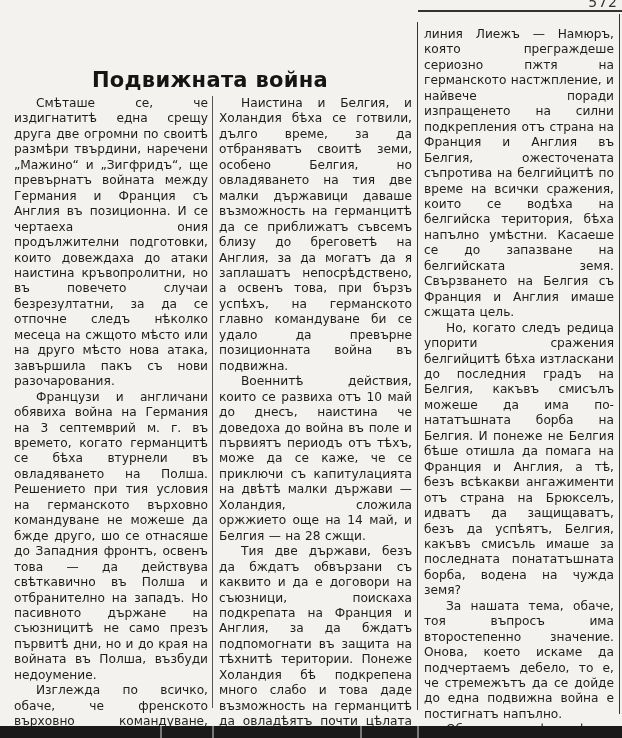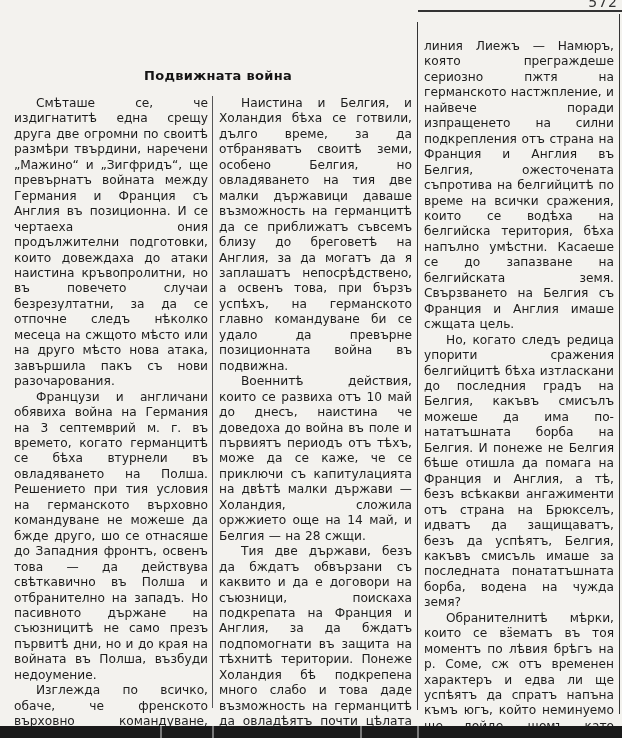--- a/index.html
+++ b/index.html
@@ -12,30 +12,30 @@
   }
   .page-number {
     position: absolute; right: 4px; top: -6px;
     font-size: 14px; color: #333; letter-spacing: 1px;
   }
   .top-rule {
     position: absolute; left: 418px; right: 0; top: 10px;
     border-top: 2px solid #333;
   }
   .title {
-    position: absolute; left: 8px; width: 420px; top: 68px;
-    text-align: center; font-weight: bold; font-size: 13px;
+    position: absolute; left: 0; width: 420px; top: 68px;
+    text-align: center; font-weight: bold; font-size: 21px;
     color: #151515; letter-spacing: 0.3px;
   }
   .col {
     position: absolute; font-size: 12.2px; line-height: 15.45px;
     text-align: justify; word-spacing: 0.5px;
   }
   .col p { margin: 0; text-indent: 22px; }
-  .col p.noindent { text-indent: 0; margin-top: 12px; }
+  .col p.noindent { text-indent: 0; }
   #col1 { left: 14px; top: 96px; width: 194px; }
   #col2 { left: 219px; top: 96px; width: 193px; }
   #col3 { left: 424px; top: 27px; width: 190px; }
   .vrule1 { position: absolute; left: 212px; top: 96px; height: 612px; border-left: 1px solid #555; }
   .vrule2 { position: absolute; left: 417px; top: 22px; height: 688px; border-left: 1.5px solid #333; }
   .vrule3 { position: absolute; left: 619px; top: 14px; height: 700px; border-left: 1.5px solid #333; }
   .bottom-band {
     position: absolute; left: 0; right: 0; top: 726px; height: 12px;
     background: #1a1a1a;
   }
@@ -63,20 +63,21 @@
 <div id="col2" class="col">
   <p>Наистина и Белгия, и Холандия бѣха се готвили, дълго време, за да отбраняватъ своитѣ земи, особено Белгия, но овладяването на тия две малки държавици даваше възможность на германцитѣ да се приближатъ съвсемъ близу до бреговетѣ на Англия, за да могатъ да я заплашатъ непосрѣдствено, а освенъ това, при бързъ успѣхъ, на германското главно командуване би се удало да превърне позиционната война въ подвижна.</p>
   <p>Военнитѣ действия, които се развиха отъ 10 май до днесъ, наистина че доведоха до война въ поле и първиятъ периодъ отъ тѣхъ, може да се каже, че се приключи съ капитулацията на двѣтѣ малки държави — Холандия, сложила оржжието още на 14 май, и Белгия — на 28 сжщи.</p>
   <p>Тия две държави, безъ да бждатъ обвързани съ каквито и да е договори на съюзници, поискаха подкрепата на Франция и Англия, за да бждатъ подпомогнати въ защита на тѣхнитѣ територии. Понеже Холандия бѣ подкрепена много слабо и това даде възможность на германцитѣ да овладѣятъ почти цѣлата територия въ първитѣ петь дни, холандското главно командуване смѣтна, че понататъшното протакане на военнитѣ действия се явява безсмислено, то заповѣда на холандскитѣ войски да сложатъ оржжието.</p>
 
 </div>
 
 <div id="col3" class="col">
   <p class="noindent">линия Лиежъ — Намюръ, която преграждеше сериозно пжтя на германското настжпление, и найвече поради изпращенето на силни подкрепления отъ страна на Франция и Англия въ Белгия, ожесточената съпротива на белгийцитѣ по време на всички сражения, които се водѣха на белгийска територия, бѣха напълно умѣстни. Касаеше се до запазване на белгийската земя. Свързването на Белгия съ Франция и Англия имаше сжщата цель.</p>
   <p>Но, когато следъ редица упорити сражения белгийцитѣ бѣха изтласкани до последния градъ на Белгия, какъвъ смисълъ можеше да има по-нататъшната борба на Белгия. И понеже не Белгия бѣше отишла да помага на Франция и Англия, а тѣ, безъ всѣкакви ангажименти отъ страна на Брюкселъ, идватъ да защищаватъ, безъ да успѣятъ, Белгия, какъвъ смисъль имаше за последната понататъшната борба, водена на чужда земя?</p>
+  <p>За нашата тема, обаче, тоя въпросъ има второстепенно значение. Онова, което искаме да подчертаемъ дебело, то е, че стремежътъ да се дойде до една подвижна война е постигнатъ напълно.</p>
   <p>Обранителнитѣ мѣрки, които се вӟематъ въ тоя моментъ по лѣвия брѣгъ на р. Соме, сж отъ временен характеръ и едва ли ще успѣятъ да спратъ напъна къмъ югъ, който неминуемо ще дойде, щомъ като операцията, която е въ ходъ въ тоя моментъ въ Артоа, бжде привършена.</p>
 
 </div>
 
 <div class="bottom-band">
   <div class="gap" style="left:160px;"></div>
   <div class="gap" style="left:212px;"></div>
   <div class="gap" style="left:360px;"></div>
   <div class="gap" style="left:417px;"></div>
 </div>

